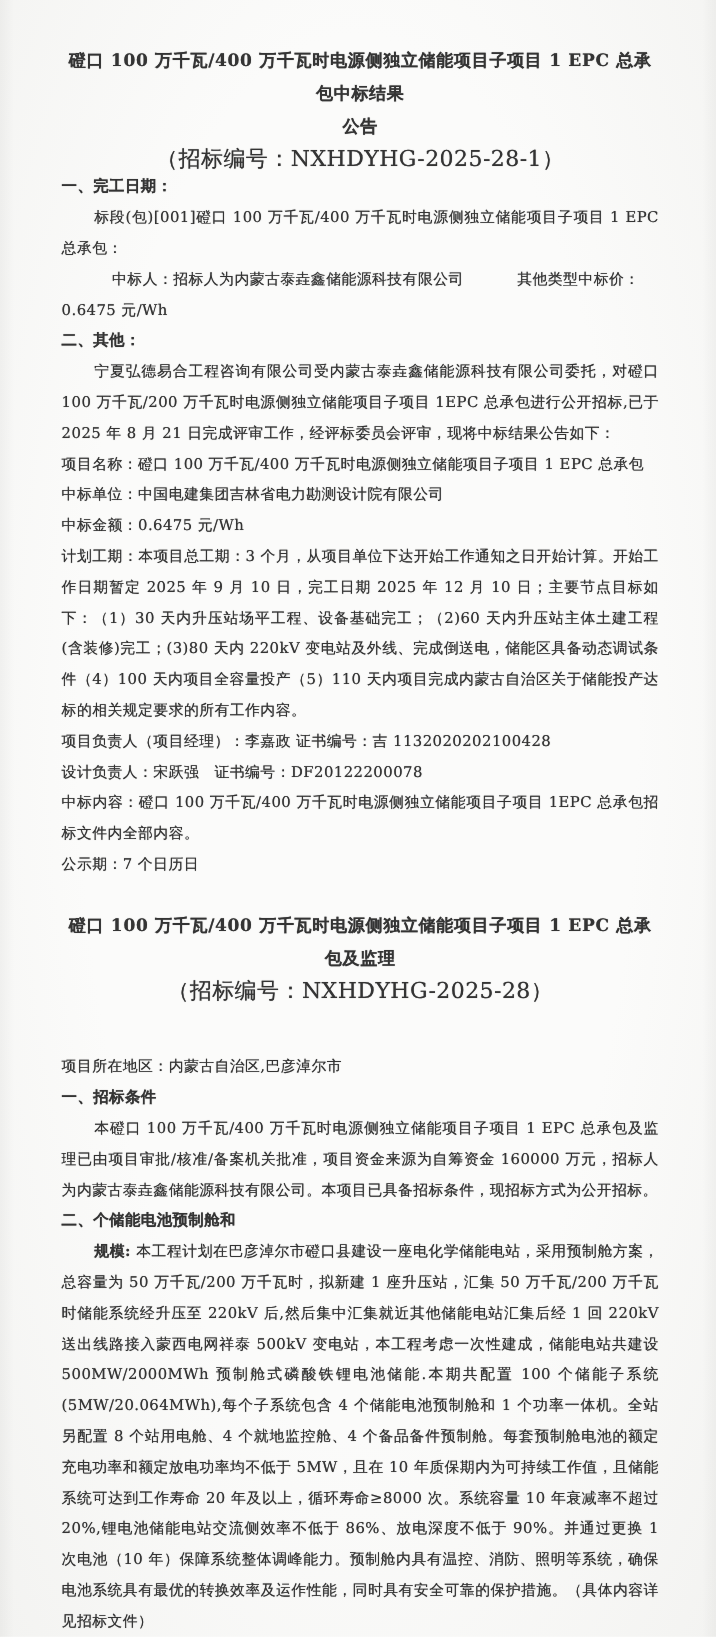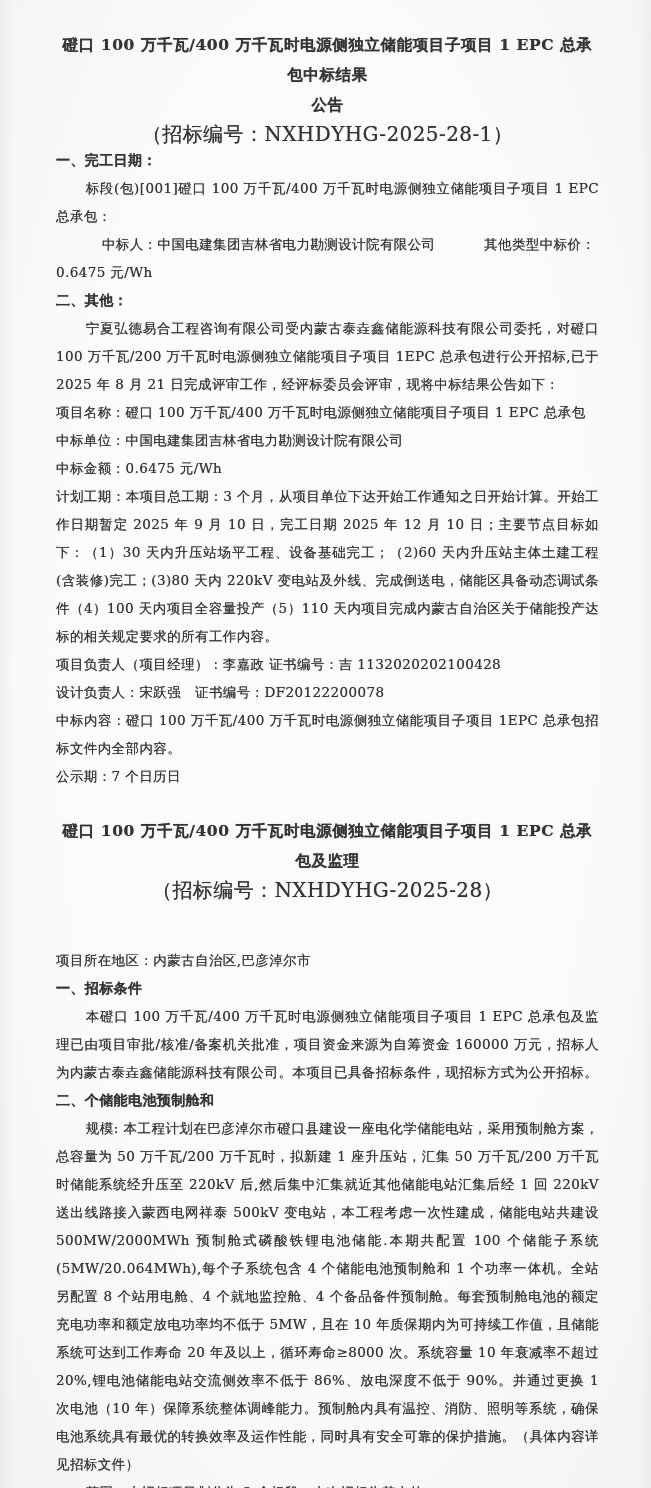--- a/index.html
+++ b/index.html
@@ -9,21 +9,21 @@
   }
   body {
     background:
       linear-gradient(90deg, rgba(0,0,0,0.035) 0%, rgba(0,0,0,0) 2%, rgba(0,0,0,0) 98%, rgba(0,0,0,0.03) 100%),
       radial-gradient(ellipse at 50% 45%, #fbfbfa 55%, #f3f3f1 100%);
     font-family: "DejaVu Serif", "Liberation Serif", serif;
   }
   .page {
     box-sizing: border-box;
     width: 651px; height: 1488px;
-    padding: 30px 52px 0 56px;
+    padding: 40px 52px 0 56px;
     overflow: hidden;
     color: #343434;
     font-size: 13.5px;
     line-height: 28px;
     letter-spacing: 0.4px;
     text-shadow: 0 0 0.7px rgba(70,70,70,0.85);
   }
   .doc-title {
     text-align: center;
     font-weight: bold;
@@ -42,34 +42,34 @@
     font-size: 14px;
   }
   .mt-big { margin-top: 36px; }
   .mt-sm  { margin-top: 3px; }
   .p { margin: 0; text-align: justify; }
   .ind { text-indent: 2.2em; }
   .ind-deep { text-indent: 3.4em; }
   .gap-left { margin-left: 3.6em; }
   .doc2-title { margin-top: 26px; }
   .doc2-gap { margin-top: 44px; }
-  b.inline-label { font-weight: normal; }
+  b.inline-label { font-weight: bold; }
 </style>
 </head>
 <body>
 
 <div class="page">
 
   <div class="doc-title">磴口 100 万千瓦/400 万千瓦时电源侧独立储能项目子项目 1 EPC 总承包中标结果</div>
   <div class="doc-title">公告</div>
   <div class="tender-no">（招标编号：NXHDYHG-2025-28-1）</div>
 
   <p class="p heading mt-big">一、完工日期：</p>
   <p class="p ind">标段(包)[001]磴口 100 万千瓦/400 万千瓦时电源侧独立储能项目子项目 1 EPC 总承包：</p>
-  <p class="p ind-deep"><span>中标人：中国电建集团吉林省电力勘测设计院有限公司</span><span class="gap-left">其他类型中标价：</span></p>
+  <p class="p ind-deep"><span>中标人：招标人为内蒙古泰垚鑫储能源科技有限公司</span><span class="gap-left">其他类型中标价：</span></p>
   <p class="p">0.6475 元/Wh</p>
   <p class="p heading mt-sm">二、其他：</p>
   <p class="p ind">宁夏弘德易合工程咨询有限公司受内蒙古泰垚鑫储能源科技有限公司委托，对磴口 100 万千瓦/200 万千瓦时电源侧独立储能项目子项目 1EPC 总承包进行公开招标,已于 2025 年 8 月 21 日完成评审工作，经评标委员会评审，现将中标结果公告如下：</p>
   <p class="p">项目名称：磴口 100 万千瓦/400 万千瓦时电源侧独立储能项目子项目 1 EPC 总承包</p>
   <p class="p">中标单位：中国电建集团吉林省电力勘测设计院有限公司</p>
   <p class="p">中标金额：0.6475 元/Wh</p>
   <p class="p mt-sm">计划工期：本项目总工期：3 个月，从项目单位下达开始工作通知之日开始计算。开始工作日期暂定 2025 年 9 月 10 日，完工日期 2025 年 12 月 10 日；主要节点目标如下：（1）30 天内升压站场平工程、设备基础完工；（2)60 天内升压站主体土建工程(含装修)完工；(3)80 天内 220kV 变电站及外线、完成倒送电，储能区具备动态调试条件（4）100 天内项目全容量投产（5）110 天内项目完成内蒙古自治区关于储能投产达标的相关规定要求的所有工作内容。</p>
   <p class="p">项目负责人（项目经理）：李嘉政 证书编号：吉 1132020202100428</p>
   <p class="p">设计负责人：宋跃强　证书编号：DF20122200078</p>
   <p class="p">中标内容：磴口 100 万千瓦/400 万千瓦时电源侧独立储能项目子项目 1EPC 总承包招标文件内全部内容。</p>

